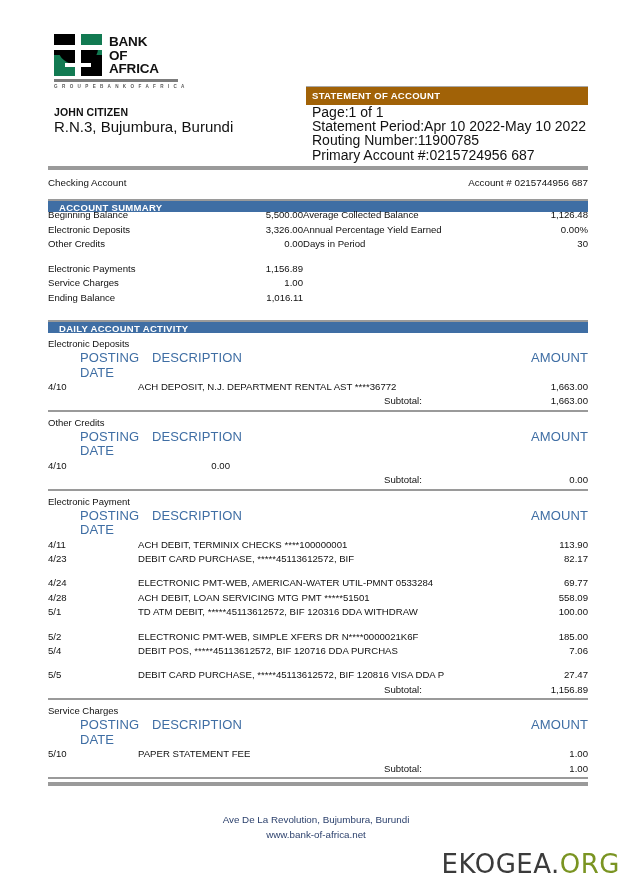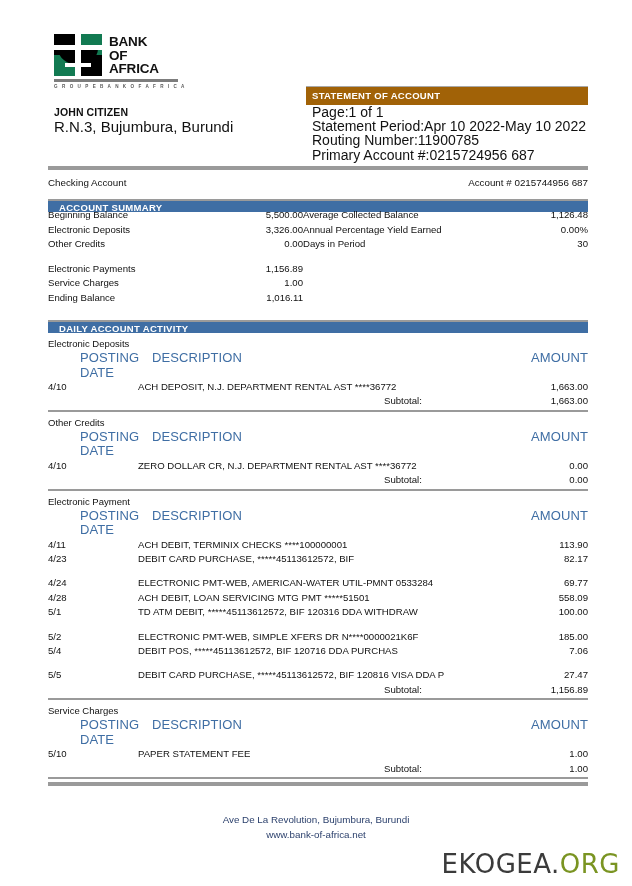--- a/index.html
+++ b/index.html
@@ -439,21 +439,20 @@
       </div>
       <div class="grp">
         <div class="grp-title">Other Credits</div>
         <div class="col-head">
           <span class="c-date">POSTING DATE</span>
           <span class="c-desc">DESCRIPTION</span>
           <span class="c-amt">AMOUNT</span>
         </div>
         <div class="txn">
           <span class="c-date">4/10</span>
-          <span class="c-desc">ZERO DOLLAR CR, N.J. DEPARTMENT RENTAL AST ****36772</span>
           <span class="c-amt">0.00</span>
         </div>
         <div class="subtotal-row">
           <span class="s-spacer"></span>
           <span class="s-lbl">Subtotal:</span>
           <span class="s-amt">0.00</span>
         </div>
         <div class="grp-pad"></div>
       </div>
       <div class="grp">

